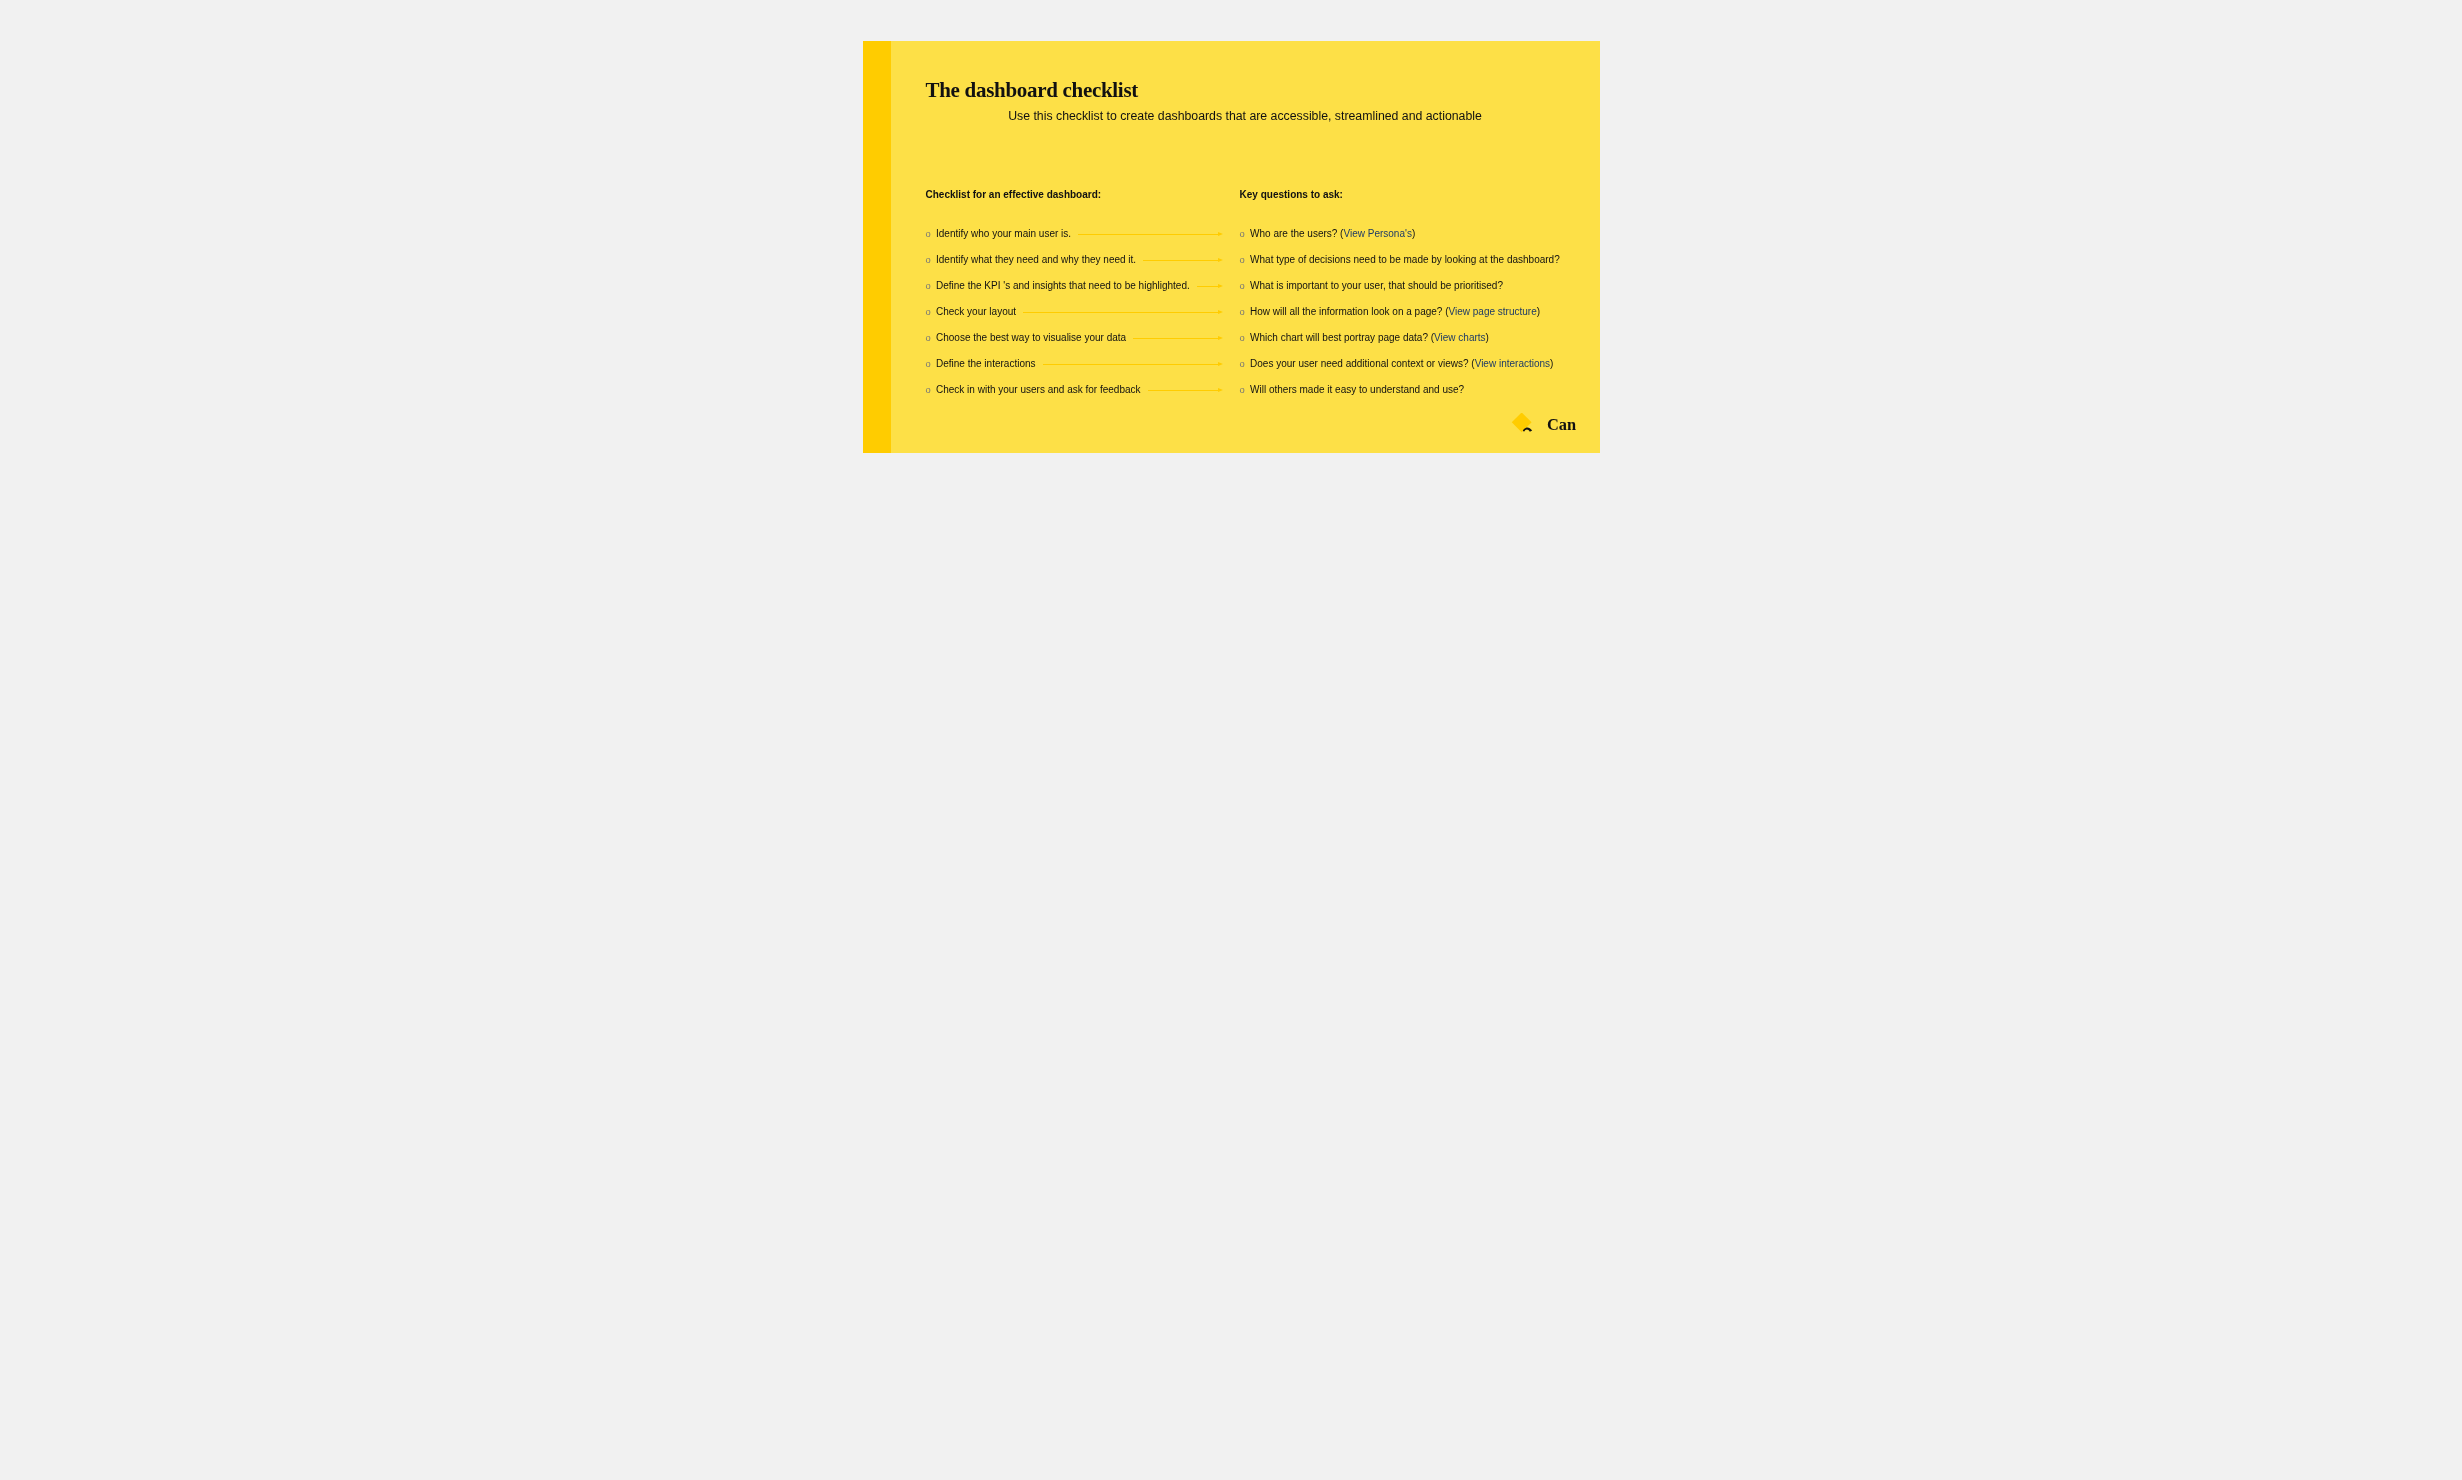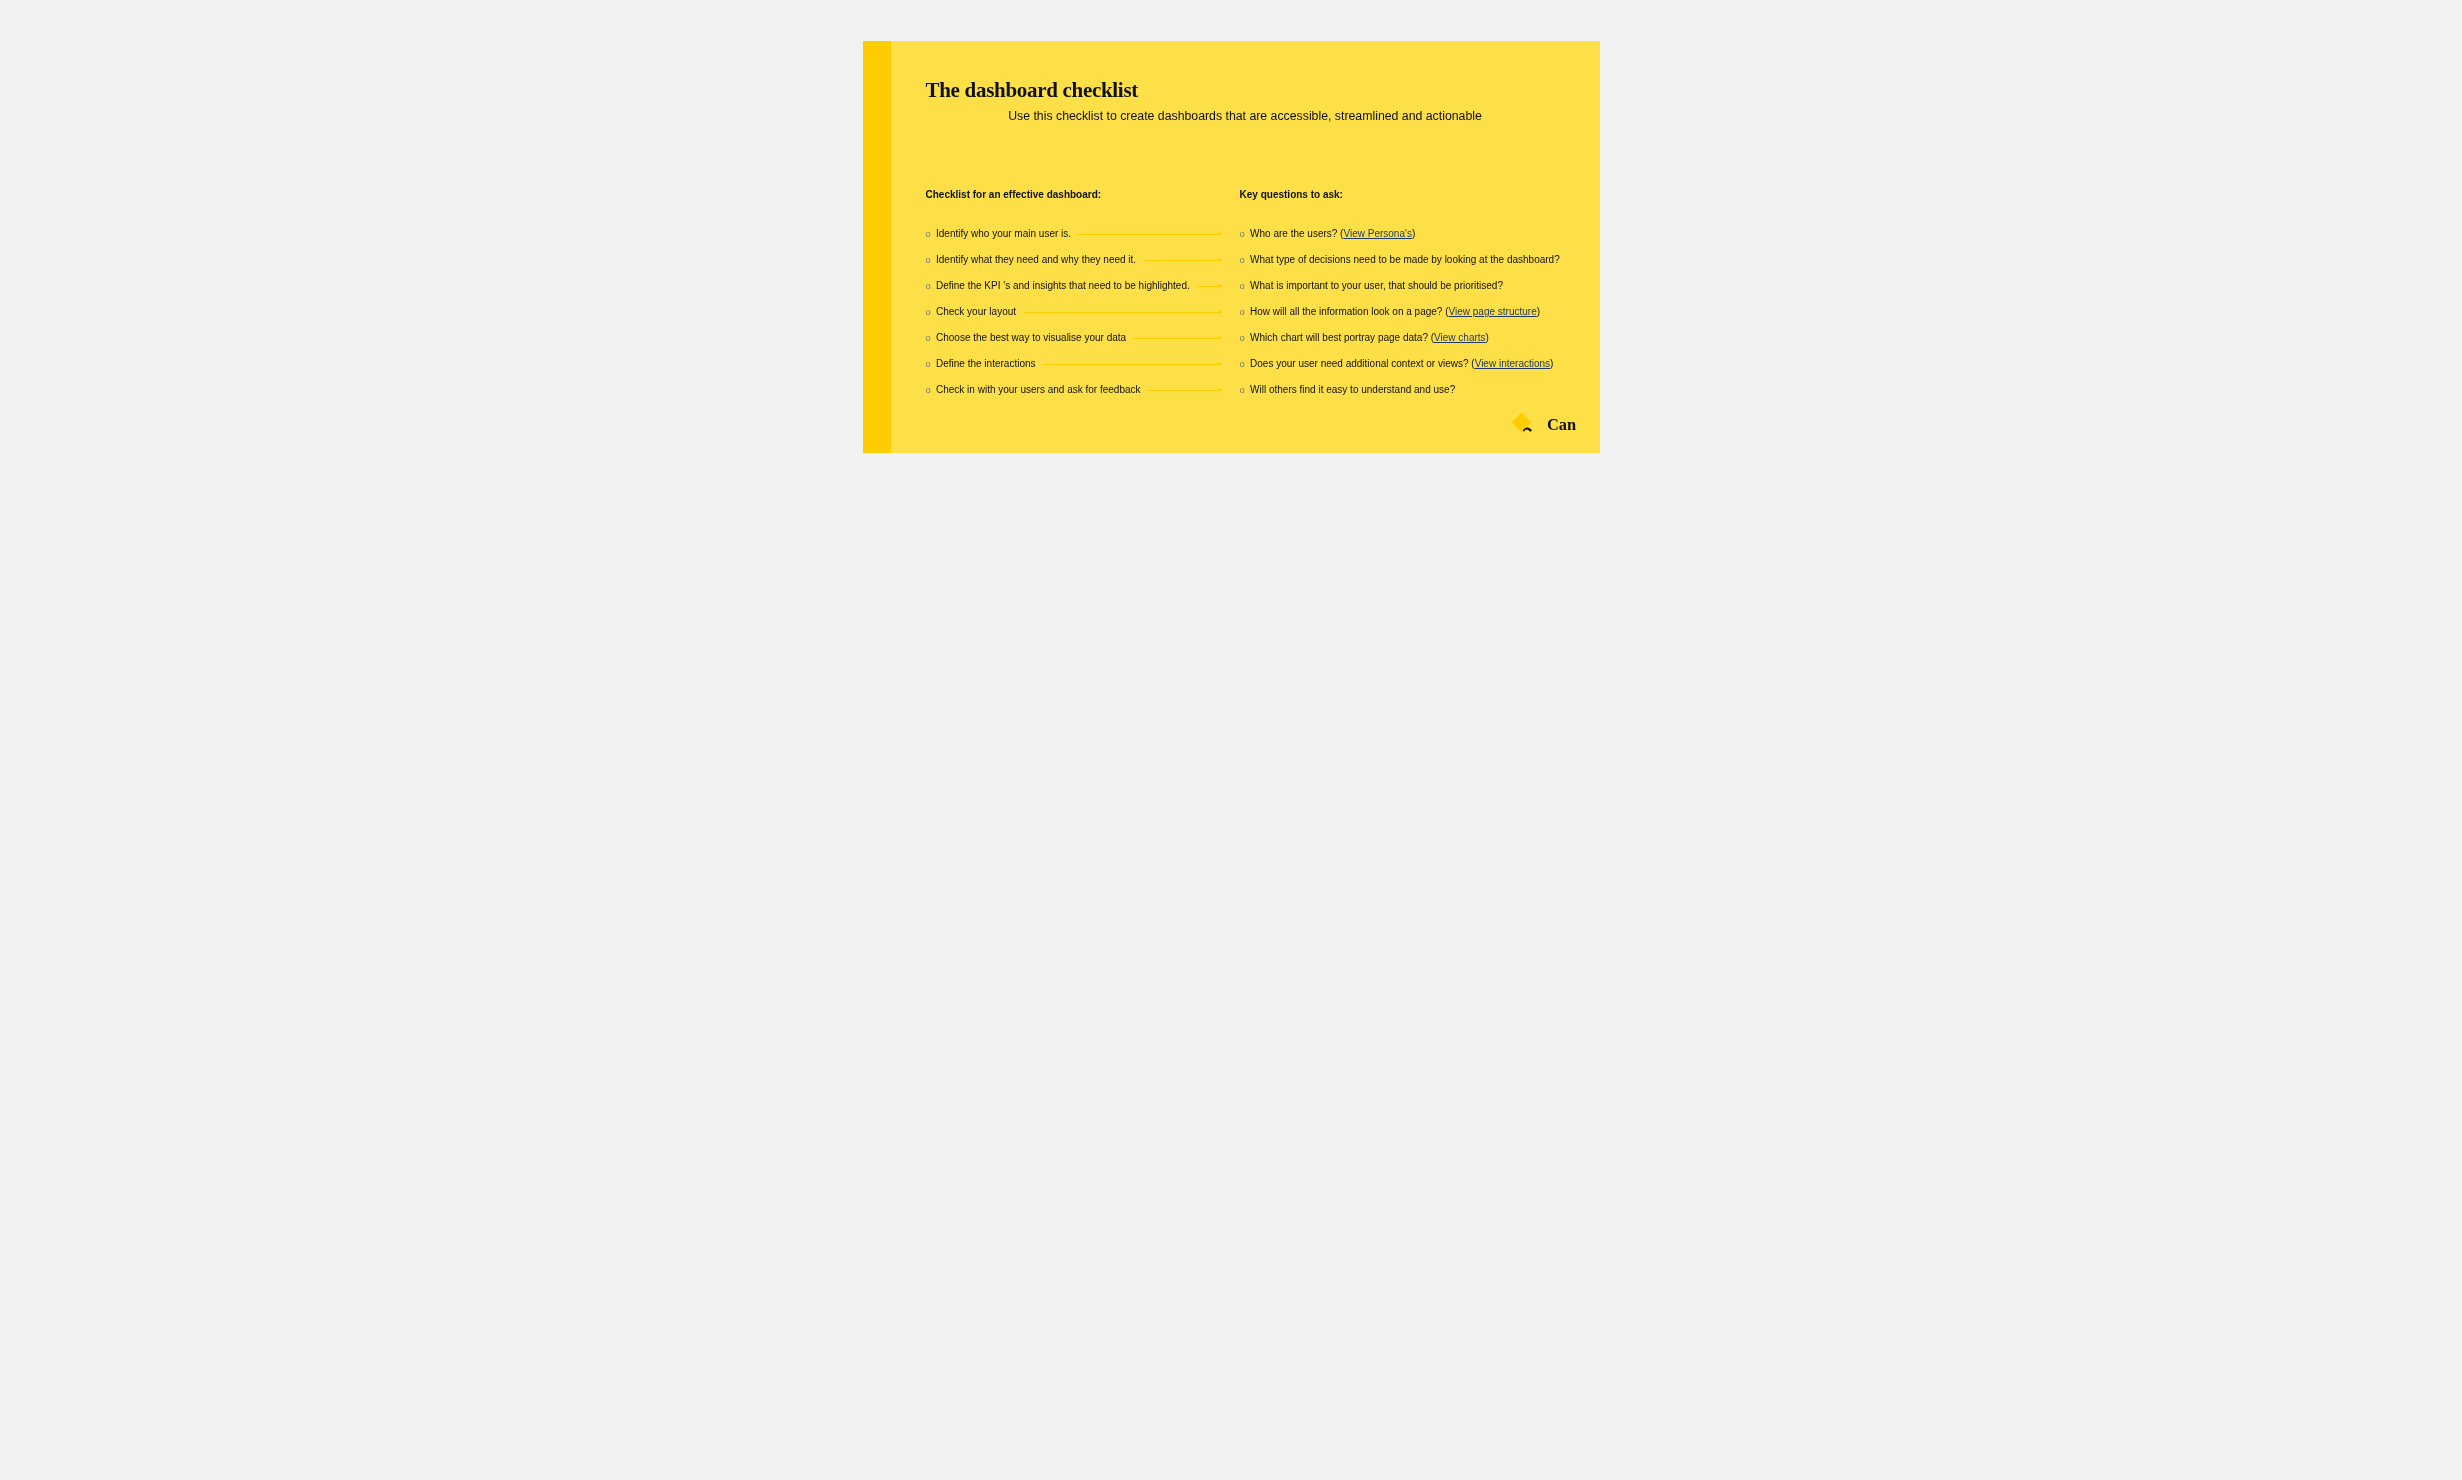--- a/index.html
+++ b/index.html
@@ -114,21 +114,20 @@
     top: 50%;
     width: 0;
     height: 0;
     transform: translateY(-50%);
     border-left: 5.3px solid #ffcc00;
     border-top: 2.9px solid transparent;
     border-bottom: 2.9px solid transparent;
   }
   a.link {
     color: #1f3b66;
-    text-decoration: underline;
     cursor: pointer;
     text-align: right;
   }
   
   .brand {
     position: absolute;
     right: 23.4px;
     bottom: 16.4px;
     display: flex;
     align-items: center;
@@ -230,21 +229,21 @@
         </div>
         <div class="row">
           <span class="bullet">o</span>
           <span class="item-text">
             <span>Does your user need additional context or views? (</span><a class="link">View interactions</a><span>)</span>
           </span>
         </div>
         <div class="row">
           <span class="bullet">o</span>
           <span class="item-text">
-            <span>Will others find it easy to understand and use?</span>
+            <span>Will others made it easy to understand and use?</span>
           </span>
         </div>
       </div>
     </div>
 
     <div class="brand">
       <svg width="26" height="23.4" viewBox="0 0 44 40">
 
         <g transform="translate(18,16)">
           <rect x="-12" y="-12" width="24" height="24" fill="#ffcc00" transform="rotate(45)"></rect>

